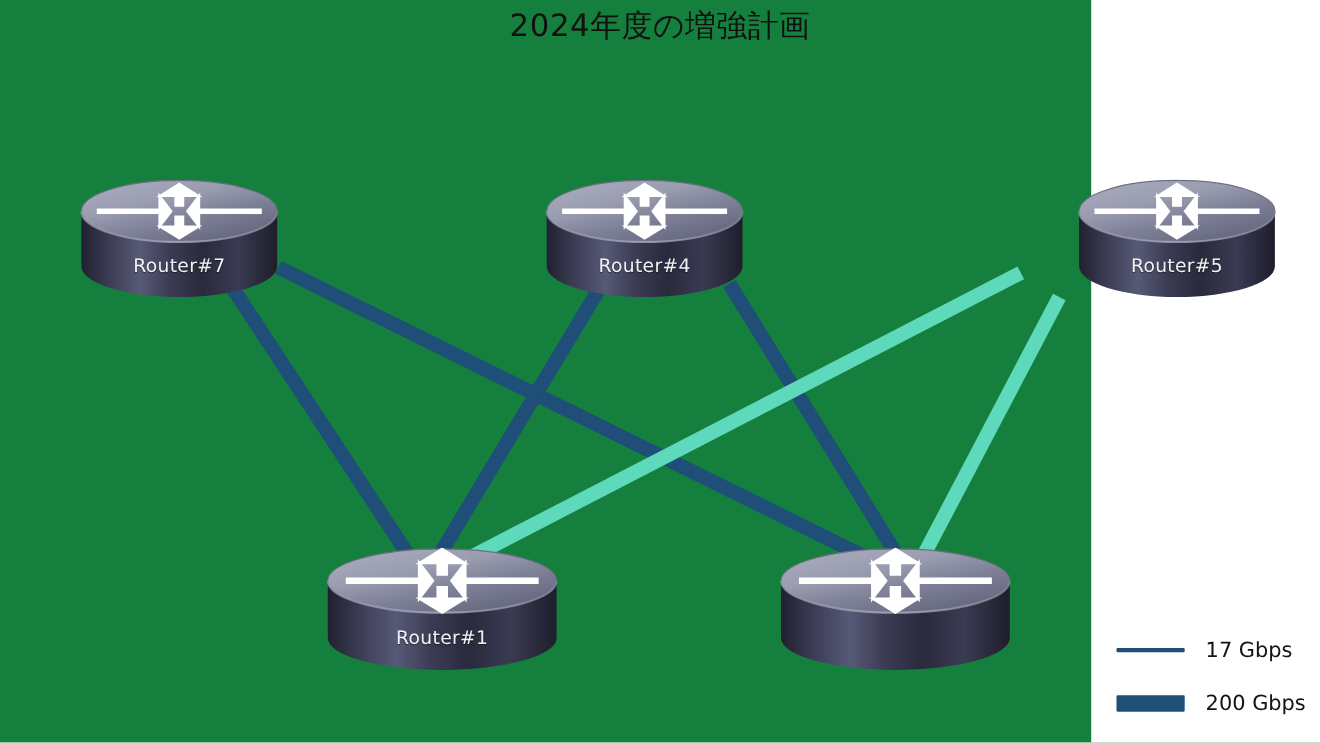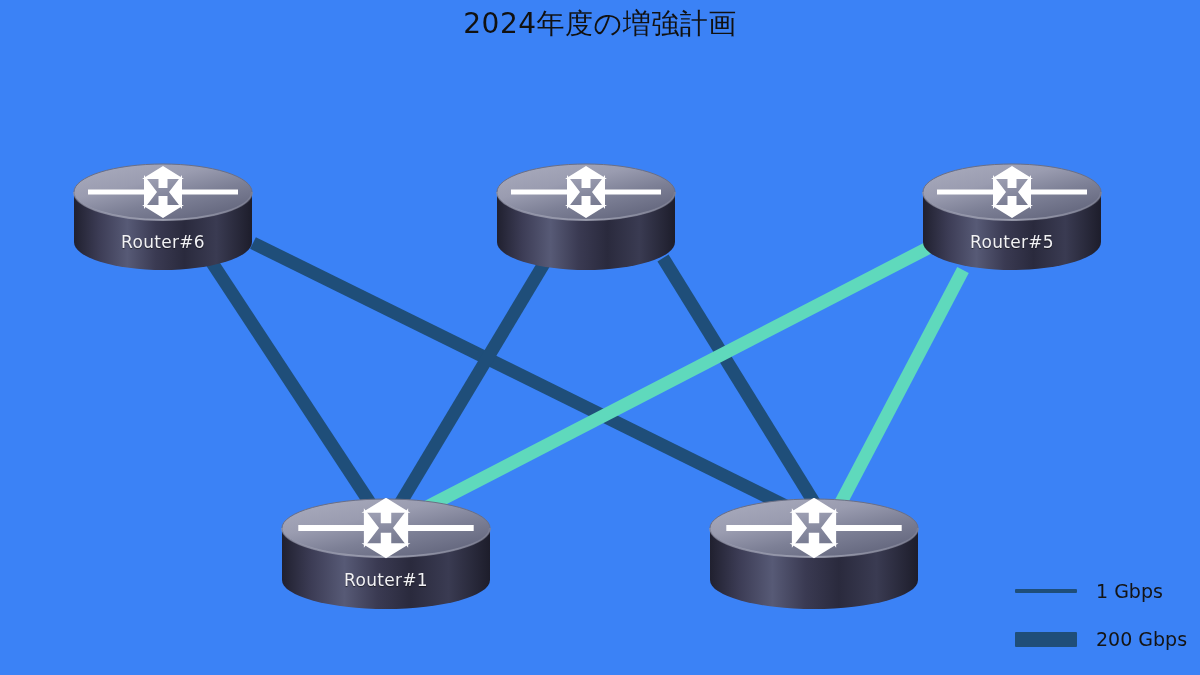--- a/index.html
+++ b/index.html
@@ -10,23 +10,23 @@
   body {
     width: 1200px;
     height: 675px;
     overflow: hidden;
     font-family: "Liberation Sans", "DejaVu Sans", sans-serif;
     position: relative;
   }
   #canvas {
     position: absolute;
     left: 0; top: 0;
-    width: 1200px;
+    width: 992px;
     height: 675px;
-    background: #3b82f6;
+    background: #15803d;
   }
   #diagram-title {
     position: absolute;
     left: 0;
     top: 4px;
     width: 1200px;
     text-align: center;
     font-size: 28px;
     font-weight: 400;
     color: #111111;
@@ -125,21 +125,21 @@
           </defs>
           <path d="M 2 29 L 2 79 A 89 28 0 0 0 180 79 L 180 29 Z" fill="url(#bodyGrt0)"></path>
           <ellipse cx="91" cy="29" rx="89" ry="28" fill="url(#topGrt0)" stroke="#6c6f84" stroke-width="1"></ellipse>
           <path d="M 2 29 A 89 28 0 0 0 180 29" fill="none" stroke="url(#rimGrt0)" stroke-width="2" opacity="0.55"></path>
           <g fill="#ffffff">
             <path d="M 91 3 L 112 16 L 95.5 16 L 95.5 25 L 86.5 25 L 86.5 16 L 70 16 Z"></path>
             <path d="M 91 55 L 112 42 L 95.5 42 L 95.5 33 L 86.5 33 L 86.5 42 L 70 42 Z"></path>
             <path d="M 85 29 L 72 12 L 72 26.5 L 16 26.5 L 16 31.5 L 72 31.5 L 72 46 Z"></path>
             <path d="M 97 29 L 110 12 L 110 26.5 L 166 26.5 L 166 31.5 L 110 31.5 L 110 46 Z"></path>
           </g>
-        </svg><div class="node-label" style="top: 69px;">Router#6</div></div>
+        </svg><div class="node-label" style="top: 69px;">Router#7</div></div>
       <div class="node" style="left: 495px; top: 163px; width: 182px; height: 108px;"><svg width="182" height="108" viewBox="0 0 182 108">
           <defs>
             <linearGradient id="bodyGrt1" x1="0" y1="0" x2="1" y2="0">
               <stop offset="0%" stop-color="#20202f"></stop>
               <stop offset="14%" stop-color="#3c3c55"></stop>
               <stop offset="30%" stop-color="#575a76"></stop>
               <stop offset="46%" stop-color="#3a3a52"></stop>
               <stop offset="62%" stop-color="#2a2a3d"></stop>
               <stop offset="80%" stop-color="#3a3b52"></stop>
               <stop offset="100%" stop-color="#1d1d2b"></stop>
@@ -158,22 +158,22 @@
           </defs>
           <path d="M 2 29 L 2 79 A 89 28 0 0 0 180 79 L 180 29 Z" fill="url(#bodyGrt1)"></path>
           <ellipse cx="91" cy="29" rx="89" ry="28" fill="url(#topGrt1)" stroke="#6c6f84" stroke-width="1"></ellipse>
           <path d="M 2 29 A 89 28 0 0 0 180 29" fill="none" stroke="url(#rimGrt1)" stroke-width="2" opacity="0.55"></path>
           <g fill="#ffffff">
             <path d="M 91 3 L 112 16 L 95.5 16 L 95.5 25 L 86.5 25 L 86.5 16 L 70 16 Z"></path>
             <path d="M 91 55 L 112 42 L 95.5 42 L 95.5 33 L 86.5 33 L 86.5 42 L 70 42 Z"></path>
             <path d="M 85 29 L 72 12 L 72 26.5 L 16 26.5 L 16 31.5 L 72 31.5 L 72 46 Z"></path>
             <path d="M 97 29 L 110 12 L 110 26.5 L 166 26.5 L 166 31.5 L 110 31.5 L 110 46 Z"></path>
           </g>
-        </svg></div>
-      <div class="node" style="left: 921px; top: 163px; width: 182px; height: 108px;"><svg width="182" height="108" viewBox="0 0 182 108">
+        </svg><div class="node-label" style="top: 69px;">Router#4</div></div>
+      <div class="node" style="left: 979px; top: 163px; width: 182px; height: 108px;"><svg width="182" height="108" viewBox="0 0 182 108">
           <defs>
             <linearGradient id="bodyGrt2" x1="0" y1="0" x2="1" y2="0">
               <stop offset="0%" stop-color="#20202f"></stop>
               <stop offset="14%" stop-color="#3c3c55"></stop>
               <stop offset="30%" stop-color="#575a76"></stop>
               <stop offset="46%" stop-color="#3a3a52"></stop>
               <stop offset="62%" stop-color="#2a2a3d"></stop>
               <stop offset="80%" stop-color="#3a3b52"></stop>
               <stop offset="100%" stop-color="#1d1d2b"></stop>
             </linearGradient>
@@ -192,21 +192,21 @@
           <path d="M 2 29 L 2 79 A 89 28 0 0 0 180 79 L 180 29 Z" fill="url(#bodyGrt2)"></path>
           <ellipse cx="91" cy="29" rx="89" ry="28" fill="url(#topGrt2)" stroke="#6c6f84" stroke-width="1"></ellipse>
           <path d="M 2 29 A 89 28 0 0 0 180 29" fill="none" stroke="url(#rimGrt2)" stroke-width="2" opacity="0.55"></path>
           <g fill="#ffffff">
             <path d="M 91 3 L 112 16 L 95.5 16 L 95.5 25 L 86.5 25 L 86.5 16 L 70 16 Z"></path>
             <path d="M 91 55 L 112 42 L 95.5 42 L 95.5 33 L 86.5 33 L 86.5 42 L 70 42 Z"></path>
             <path d="M 85 29 L 72 12 L 72 26.5 L 16 26.5 L 16 31.5 L 72 31.5 L 72 46 Z"></path>
             <path d="M 97 29 L 110 12 L 110 26.5 L 166 26.5 L 166 31.5 L 110 31.5 L 110 46 Z"></path>
           </g>
         </svg><div class="node-label" style="top: 69px;">Router#5</div></div>
-      <div class="node" style="left: 280px; top: 498px; width: 212px; height: 112px;"><svg width="212" height="112" viewBox="0 0 212 112">
+      <div class="node" style="left: 296px; top: 498px; width: 212px; height: 112px;"><svg width="212" height="112" viewBox="0 0 212 112">
           <defs>
             <linearGradient id="bodyGrt3" x1="0" y1="0" x2="1" y2="0">
               <stop offset="0%" stop-color="#20202f"></stop>
               <stop offset="14%" stop-color="#3c3c55"></stop>
               <stop offset="30%" stop-color="#575a76"></stop>
               <stop offset="46%" stop-color="#3a3a52"></stop>
               <stop offset="62%" stop-color="#2a2a3d"></stop>
               <stop offset="80%" stop-color="#3a3b52"></stop>
               <stop offset="100%" stop-color="#1d1d2b"></stop>
             </linearGradient>
@@ -265,21 +265,21 @@
             <path d="M 112.98901098901099 30 L 128.13186813186815 10.197802197802197 L 128.13186813186815 27.087912087912088 L 193.69230769230768 27.087912087912088 L 193.69230769230768 32.91208791208791 L 128.13186813186815 32.91208791208791 L 128.13186813186815 49.8021978021978 Z"></path>
           </g>
         </svg></div>
     </div>
 
   <div id="legend" style="left: 1010px; top: 570px;">
       <div class="legend-row" style="top: 10px; left: 0px;">
         <span class="legend-swatch-wrap">
           <span class="legend-swatch" style="width: 62px; height: 4px; background: rgb(31, 78, 121);"></span>
         </span>
-        <span class="legend-text">1 Gbps</span>
+        <span class="legend-text">17 Gbps</span>
       </div>
       <div class="legend-row" style="top: 58px; left: 0px;">
         <span class="legend-swatch-wrap">
           <span class="legend-swatch" style="width: 62px; height: 15px; background: rgb(31, 78, 121);"></span>
         </span>
         <span class="legend-text">200 Gbps</span>
       </div>
     </div>
 
 </div>

